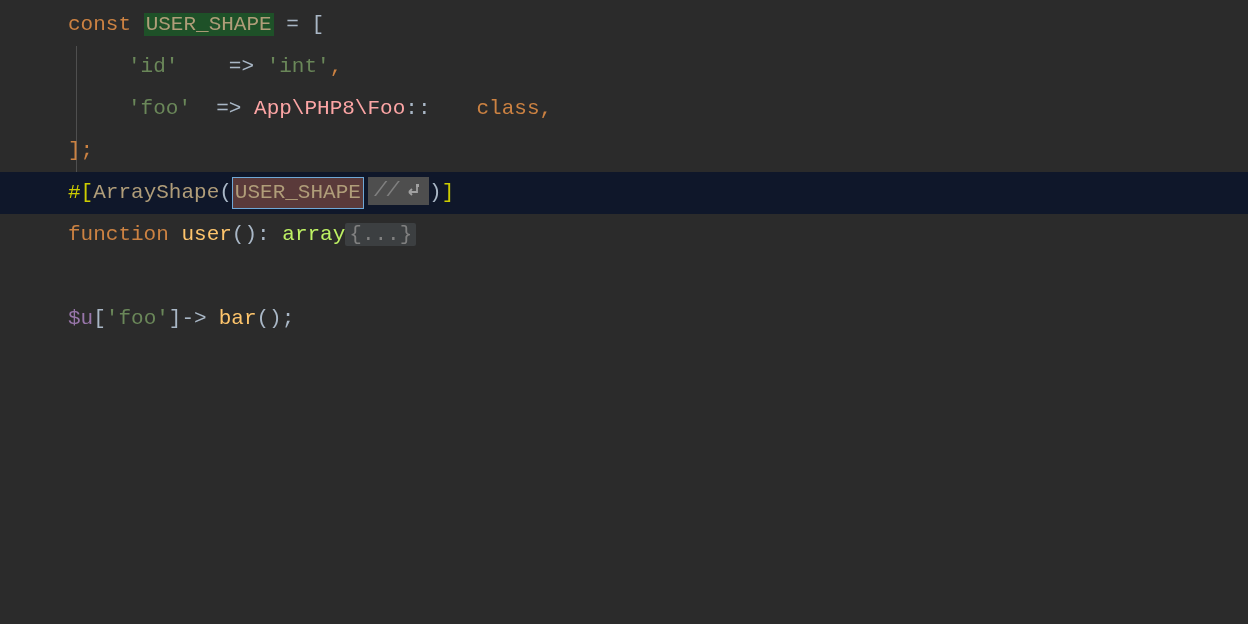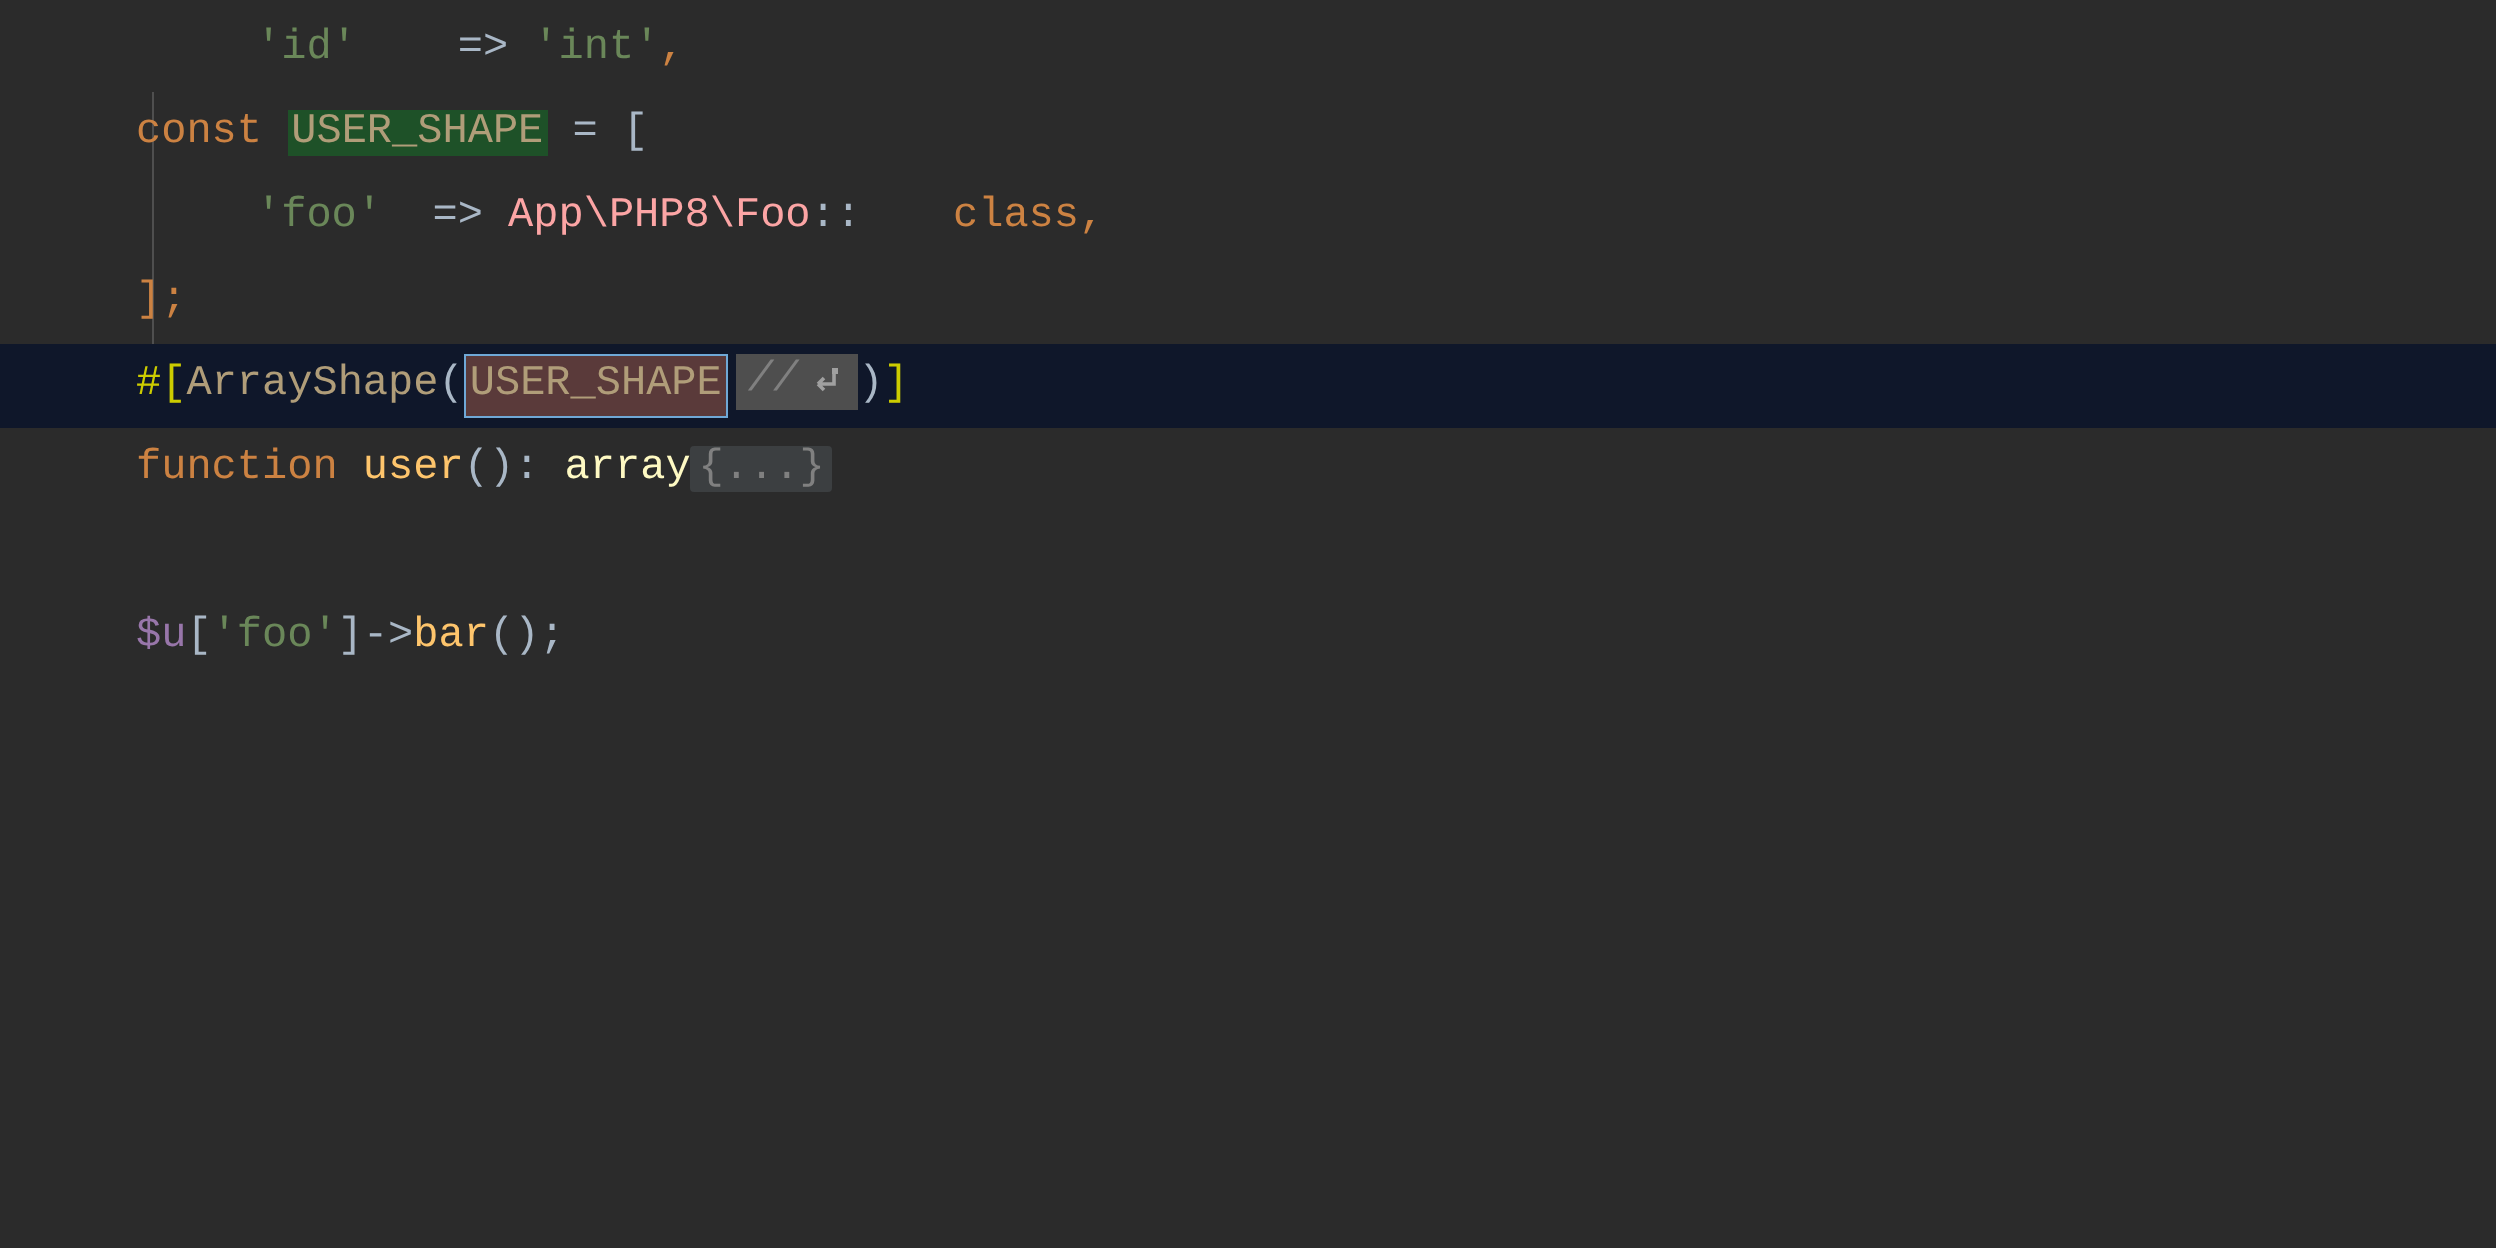--- a/index.html
+++ b/index.html
@@ -32,23 +32,23 @@
     .string { color: #6a8759; }
     .const-def { background: #1e5128; color: #b09d79; padding: 0 2px; }
     .const-ref { color: #b09d79; }
     .bracket-yellow { color: #cccc00; }
     .bracket-gray { color: #a9b7c6; }
     .punct { color: #cc8242; }
     .op { color: #a9b7c6; }
     .ns { color: #fca5a5; }
     .class-kw { color: #cc8242; margin-left: 46px; }
     .fn-name { color: #fec56c; }
-    .method { color: #fec56c; }
+    .method { color: #fec56c; margin-left: 12px; }
     .var { color: #9876aa; }
-    .arraykw { color: #fef9c3; }
+    .arraykw { color: #bef264; }
     .fold { color: #808080; background: #3c3f41; padding: 0 4px; border-radius: 2px; }
     .typehint-pill {
       background: #4e4e4e;
       color: #808080;
       padding: 2px 8px 2px 6px;
       margin-left: 4px;
       display: inline-flex;
       align-items: center;
       gap: 6px;
       height: 28px;
@@ -75,23 +75,23 @@
       height: 126px;
       background: #4f4f4f;
     }
   </style>
 </head>
 <body>
 
 <div class="editor">
   <div class="guide"></div>
 
+  <div class="line"><span class="keyword">const </span><span class="const-def">USER_SHAPE</span><span class="op"> = [</span></div>
+
   <div class="line indent1"><span class="string">'id'</span><span>   </span><span class="op"> =&gt; </span><span class="string">'int'</span><span class="punct">,</span></div>
-
-  <div class="line"><span class="keyword">const </span><span class="const-def">USER_SHAPE</span><span class="op"> = [</span></div>
 
 
   <div class="line indent1"><span class="string">'foo'</span><span>  </span><span class="op">=&gt; </span><span class="ns">App\PHP8\Foo</span><span class="op">::</span><span class="class-kw">class</span><span class="punct">,</span></div>
 
   <div class="line"><span class="punct">];</span></div>
 
   <div class="line line-highlight"><span class="bracket-yellow">#[</span><span class="const-ref">ArrayShape</span><span class="bracket-gray">(</span><span class="attr-selected">USER_SHAPE</span><span class="typehint-pill"><span class="slash-icon">//</span><svg class="enter-icon-svg" width="16" height="14" viewBox="0 0 16 14">
           <path d="M 12 1 L 12 8 L 4 8 M 4 8 L 7 5 M 4 8 L 7 11" stroke="#a0a0a0" stroke-width="1.8" fill="none"></path>
           <rect x="11" y="0" width="3" height="3" fill="#a0a0a0"></rect>
         </svg></span><span class="bracket-gray">)</span><span class="bracket-yellow">]</span></div>

